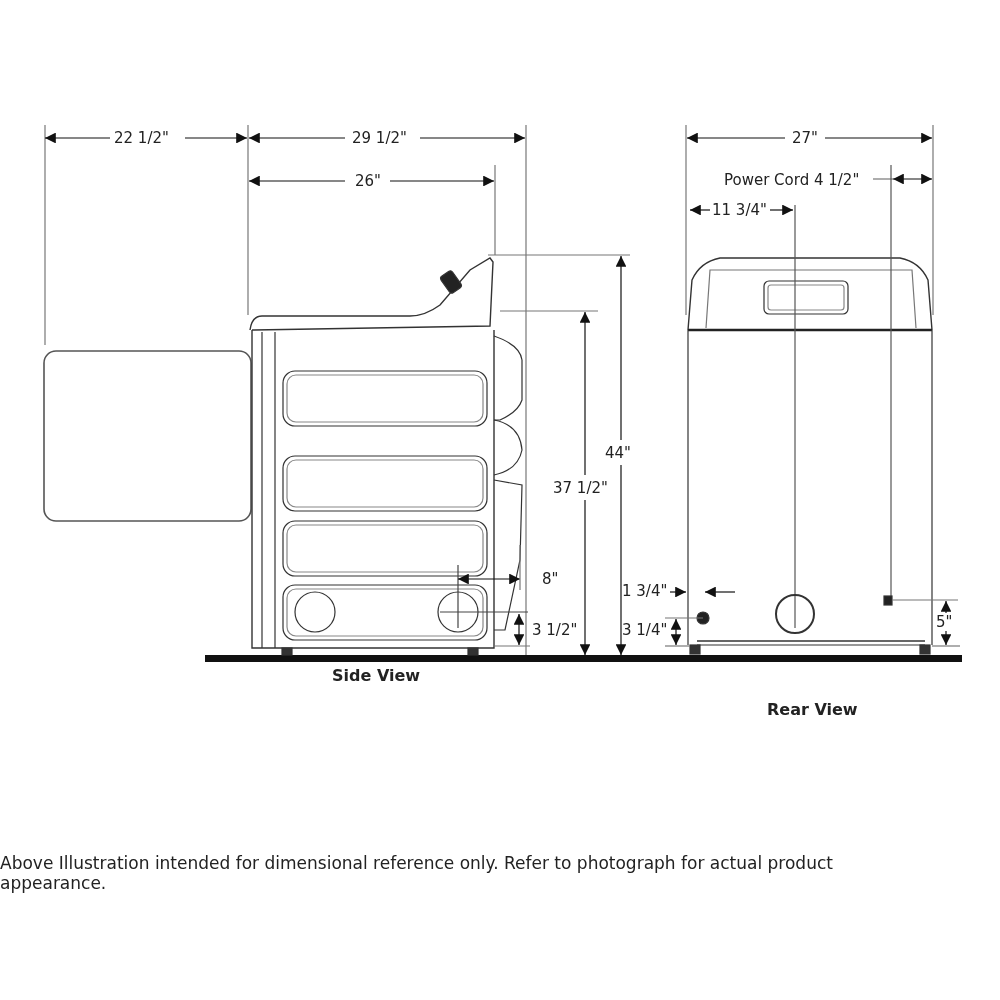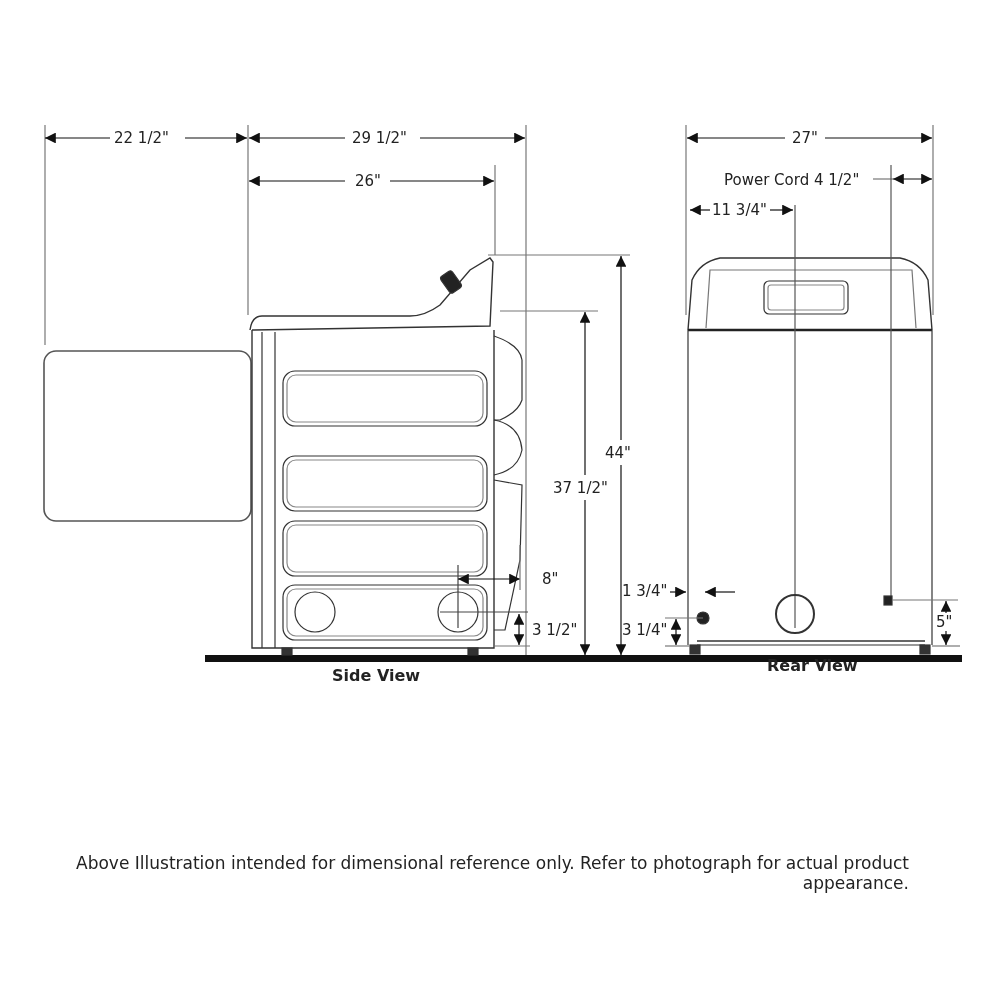--- a/index.html
+++ b/index.html
@@ -1,20 +1,20 @@
 <!DOCTYPE html>
 <html><head>
 <meta charset="utf-8">
 <style>
   html,body{margin:0;padding:0;background:#fff;}
   body{width:1000px;height:1000px;position:relative;overflow:hidden;font-family:"DejaVu Sans","Liberation Sans",sans-serif;color:#222;}
   svg{position:absolute;left:0;top:0;}
   .lbl{position:absolute;font-size:15px;color:#222;white-space:nowrap;background:#fff;line-height:18px;}
   .cap{position:absolute;font-size:16px;color:#222;white-space:nowrap;font-weight:bold;}
-  .note{position:absolute;left:0;width:909px;top:853px;text-align:right;font-size:17px;color:#222;}
+  .note{position:absolute;left:0;width:909px;top:853px;text-align:left;font-size:17px;color:#222;}
 </style>
 </head>
 <body>
 
 <svg width="1000" height="1000" viewBox="0 0 1000 1000">
   <defs>
     <marker id="ah" viewBox="0 0 10 10" refX="10" refY="5" markerWidth="9" markerHeight="9" orient="auto-start-reverse">
       <path d="M0,0 L10,5 L0,10 z" fill="#111"></path>
     </marker>
   </defs>
@@ -129,15 +129,15 @@
 <span class="lbl" style="left:542px;top:570px;">8"</span>
 <span class="lbl" style="left:532px;top:621px;">3 1/2"</span>
 <span class="cap" style="left:332px;top:666px;">Side View</span>
 
 <span class="lbl" style="left:792px;top:129px;">27"</span>
 <span class="lbl" style="left:724px;top:171px;">Power Cord 4 1/2"</span>
 <span class="lbl" style="left:712px;top:201px;">11 3/4"</span>
 <span class="lbl" style="left:622px;top:582px;">1 3/4"</span>
 <span class="lbl" style="left:622px;top:621px;">3 1/4"</span>
 <span class="lbl" style="left:936px;top:613px;">5"</span>
-<span class="cap" style="left:767px;top:656px;">Rear View</span>
+<span class="cap" style="left:767px;top:700px;">Rear View</span>
 
 <div class="note">Above Illustration intended for dimensional reference only. Refer to photograph for actual product appearance.</div>
 
 </body></html>

